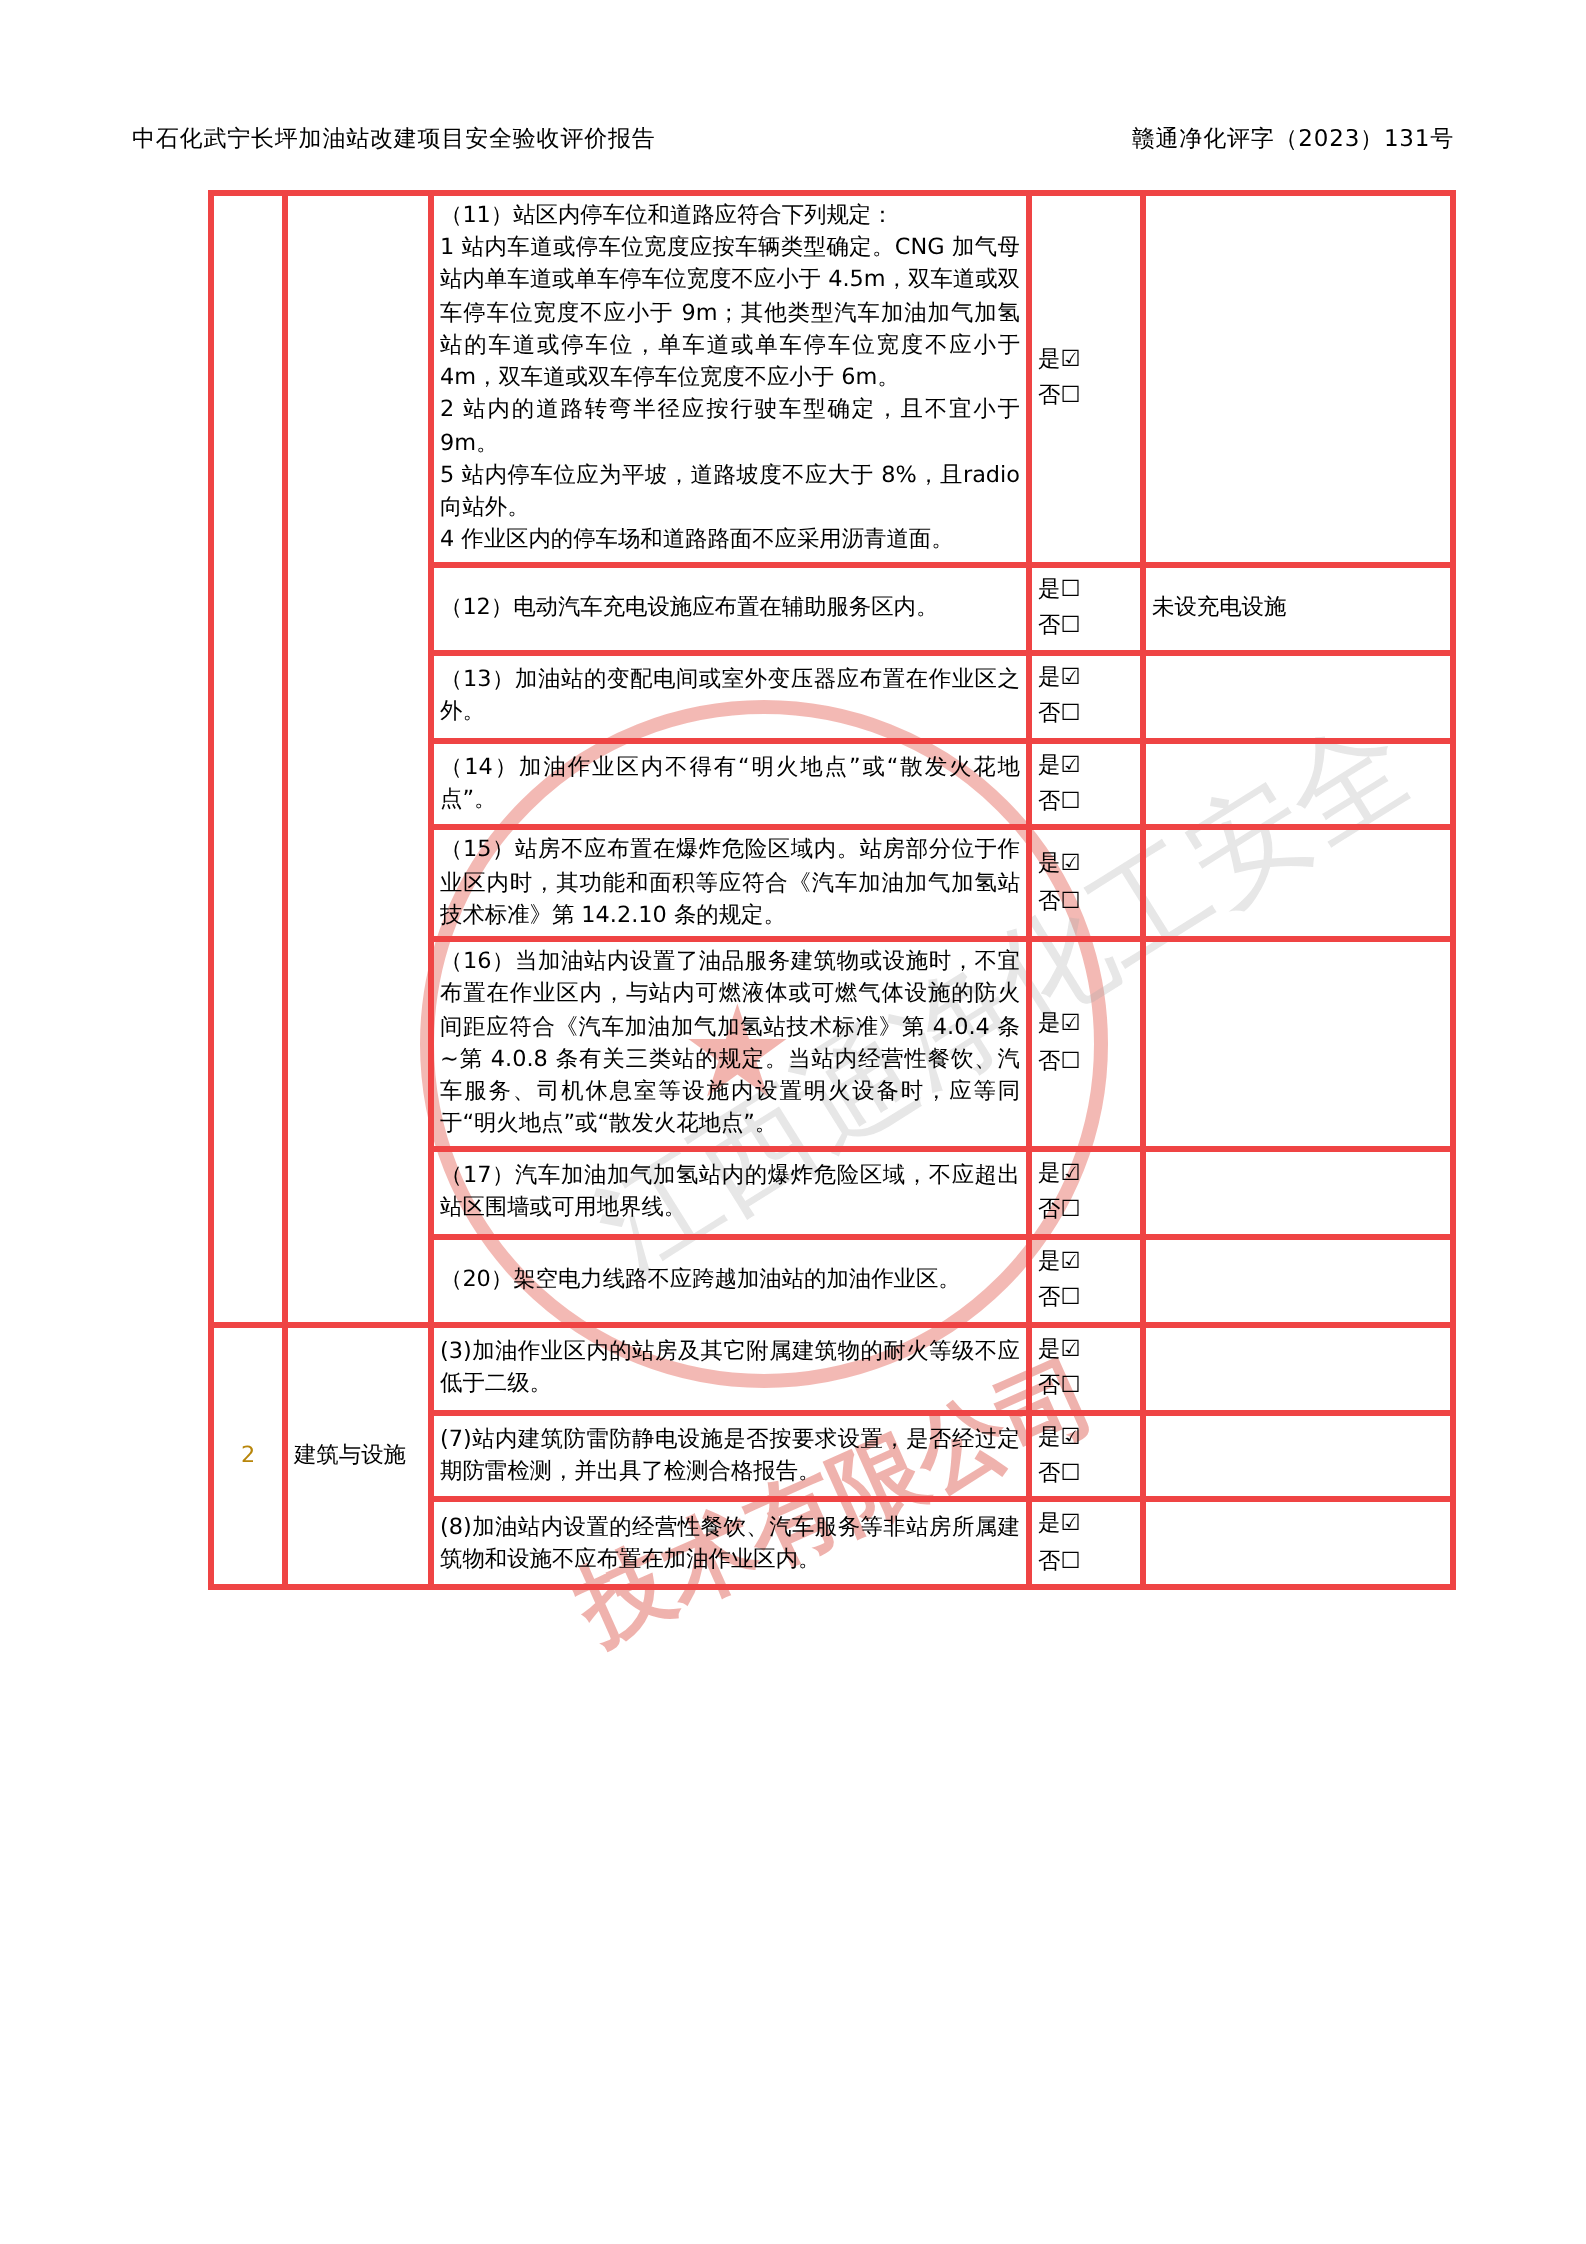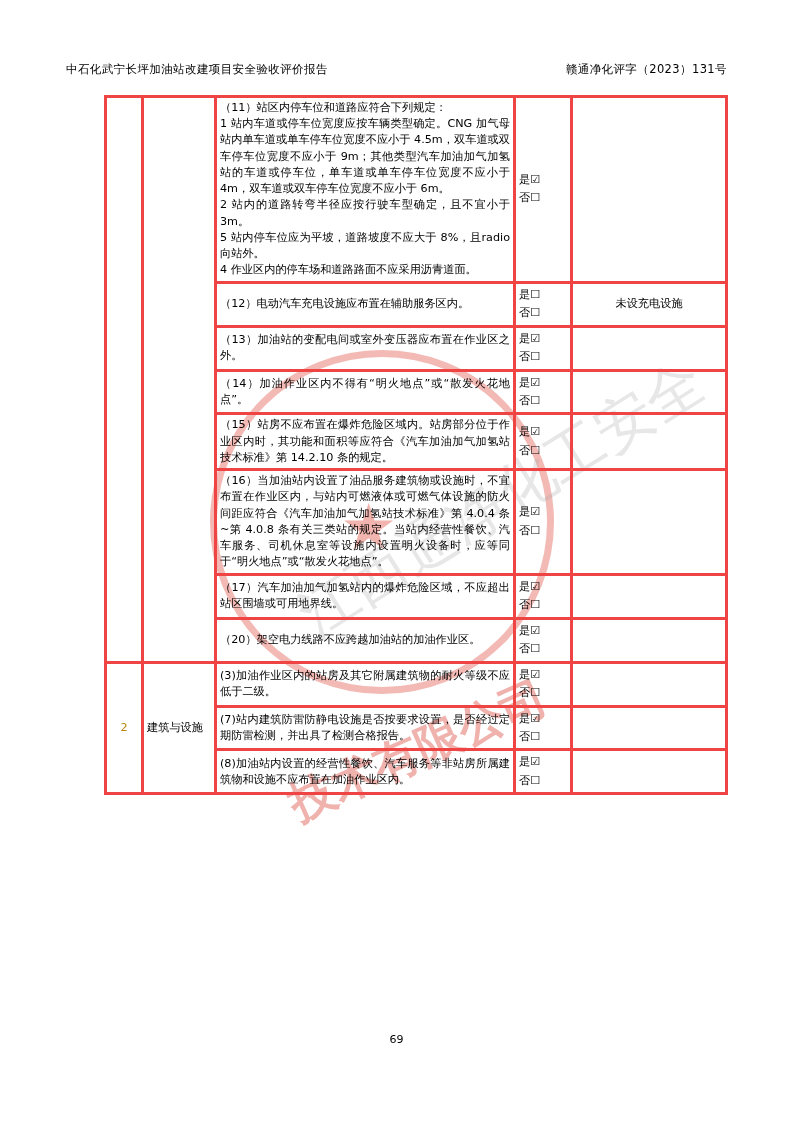--- a/index.html
+++ b/index.html
@@ -82,21 +82,21 @@
     border:3px solid #ef4444;
     vertical-align:middle;
     padding:2px 3px;
     font-size:11.2px;
     line-height:1.45;
   }
   td.col-no{width:28px;text-align:center;color:#b8860b;font-size:12px;}
   td.col-cat{width:64px;text-align:left;}
   td.col-item{width:290px;text-align:justify;text-align-last:left;}
   td.col-yn{width:48px;text-align:left;padding-left:6px;white-space:nowrap;}
-  td.col-note{width:146px;text-align:center;}
+  td.col-note{width:146px;text-align:left;}
 
   .yn-line{display:block;line-height:1.65;font-size:11.2px;}
   .p{margin:0;}
 
   
   .pageno{
     position:absolute;
     bottom:76px;left:0;right:0;
     text-align:center;
     font-size:11px;
@@ -120,21 +120,21 @@
   </div>
 
   <table class="main">
     <tbody id="tbody">
         <tr>
           <td class="col-no" rowspan="8"></td>
           <td class="col-cat" rowspan="8"></td>
           <td class="col-item">
             <p class="p">（11）站区内停车位和道路应符合下列规定：</p>
             <p class="p">1 站内车道或停车位宽度应按车辆类型确定。CNG 加气母站内单车道或单车停车位宽度不应小于 4.5m，双车道或双车停车位宽度不应小于 9m；其他类型汽车加油加气加氢站的车道或停车位，单车道或单车停车位宽度不应小于 4m，双车道或双车停车位宽度不应小于 6m。</p>
-            <p class="p">2 站内的道路转弯半径应按行驶车型确定，且不宜小于 3m。</p>
+            <p class="p">2 站内的道路转弯半径应按行驶车型确定，且不宜小于 9m。</p>
             <p class="p">5 站内停车位应为平坡，道路坡度不应大于 8%，且radio向站外。</p>
             <p class="p">4 作业区内的停车场和道路路面不应采用沥青道面。</p>
           </td>
           <td class="col-yn">
             <span class="yn-line">是☑</span>
             <span class="yn-line">否☐</span>
           </td>
           <td class="col-note"></td>
         </tr>
         <tr>
@@ -235,14 +235,13 @@
           </td>
           <td class="col-yn">
             <span class="yn-line">是☑</span>
             <span class="yn-line">否☐</span>
           </td>
           <td class="col-note"></td>
         </tr>
       </tbody>
   </table>
 
-  <div class="pageno">69</div>
 </div>
 
 </body></html>

